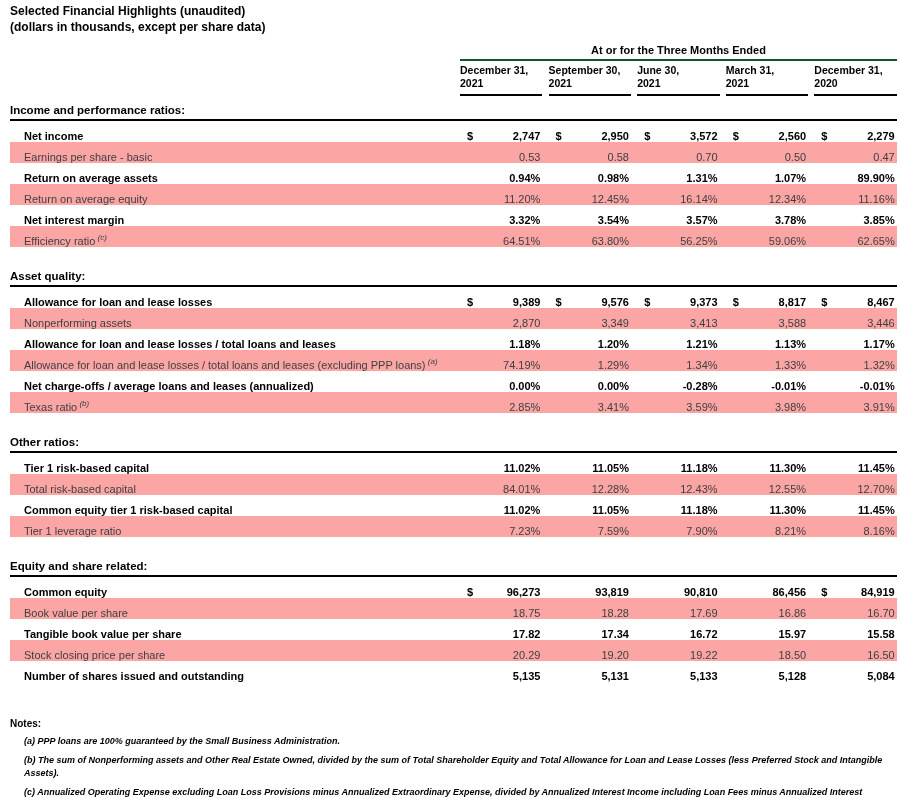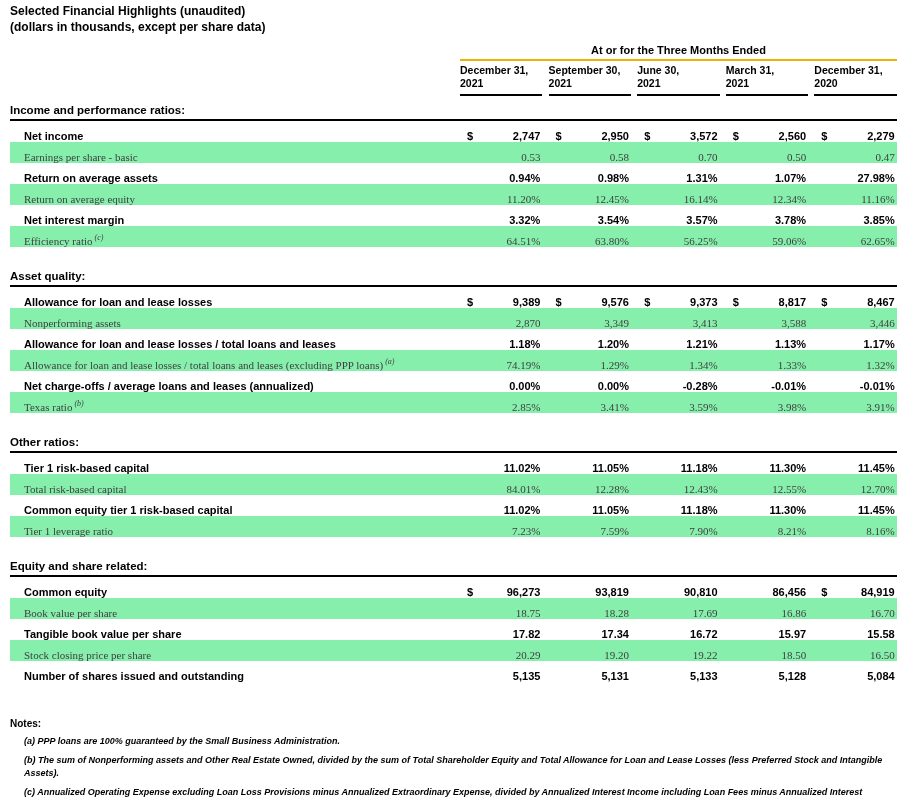--- a/index.html
+++ b/index.html
@@ -12,41 +12,41 @@
     color:#000;
     background:#fff;
     overflow:hidden;
   }
   .title{font-weight:bold;font-size:12px;line-height:14px;}
   .subtitle{font-weight:bold;font-size:12px;line-height:14px;margin-top:2px;}
 
   .period-header{
     margin-left:450px;width:437px;box-sizing:border-box;
     margin-top:10px;padding-bottom:2px;
-    border-bottom:2px solid #eab308;
+    border-bottom:2px solid #14532d;
     text-align:center;font-weight:bold;font-size:11px;line-height:13px;
   }
   .col-header-row{display:flex;margin-left:450px;margin-top:3px;width:437px;}
   .col-header{
     width:82.4px;margin-right:6.2px;
     border-bottom:2px solid #000;
     text-align:left;font-weight:bold;font-size:10.5px;line-height:13px;
     padding-bottom:4px;box-sizing:border-box;
   }
   .col-header:last-child{margin-right:0;}
 
   .section{margin-top:23px;}
   .section:first-child{margin-top:8px;}
   .section-title{
     font-weight:bold;font-size:11.5px;line-height:13px;
     width:887px;box-sizing:border-box;
     padding-bottom:2px;border-bottom:2px solid #000;
   }
   .row{display:flex;align-items:flex-end;height:21px;width:887px;font-size:11px;}
-  .row.band{background:#86efac;color:#404040;font-family:Liberation Serif, serif;}
+  .row.band{background:#fca5a5;color:#404040;}
   .row.bold{font-weight:bold;color:#000;}
   .row-label{flex:0 0 450px;width:450px;box-sizing:border-box;padding-left:14px;white-space:nowrap;overflow:visible;}
   .fn{font-style:italic;font-size:8px;}
   .cell{
     width:82.4px;margin-right:6.2px;flex:none;
     display:flex;align-items:center;
     box-sizing:border-box;padding-left:7px;padding-right:2px;
   }
   .cell:last-child{margin-right:0;}
   .cell .val{margin-left:auto;}
@@ -149,21 +149,21 @@
           <div class="cell">
             <span class="dollar"></span>
             <span class="val">1.31%</span>
           </div>
           <div class="cell">
             <span class="dollar"></span>
             <span class="val">1.07%</span>
           </div>
           <div class="cell">
             <span class="dollar"></span>
-            <span class="val">27.98%</span>
+            <span class="val">89.90%</span>
           </div>
         </div>
         <div class="row band">
           <div class="row-label">Return on average equity</div>
           <div class="cell">
             <span class="dollar"></span>
             <span class="val">11.20%</span>
           </div>
           <div class="cell">
             <span class="dollar"></span>

